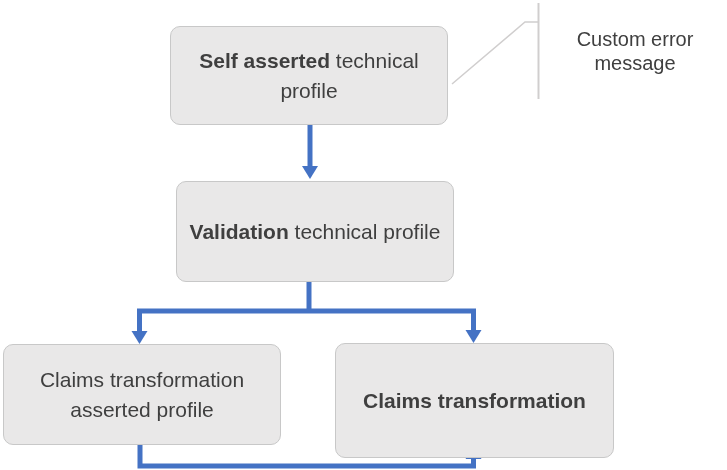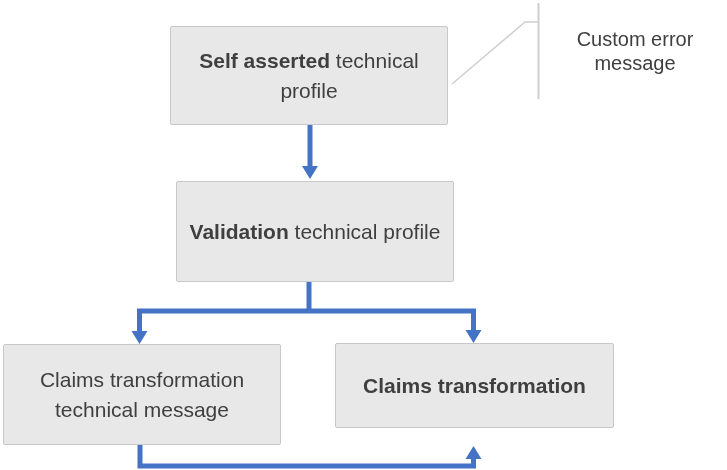--- a/index.html
+++ b/index.html
@@ -21,33 +21,33 @@
     position:absolute;left:0;top:0;width:727px;height:470px;
   }
   .blue-line{stroke:var(--accent);stroke-width:5;fill:none;}
   .blue-head{fill:var(--accent);stroke:none;}
   .leader-line{stroke:var(--leader);stroke-width:1.5;fill:none;}
   .leader-bar{stroke:var(--leader);stroke-width:2;fill:none;}
   .node{
     position:absolute;
     background:var(--box-fill);
     border:1px solid var(--box-border);
-    border-radius:2px;
+    border-radius:10px;
     box-sizing:border-box;
     display:flex;align-items:center;justify-content:center;
     text-align:center;
     color:var(--text);
     font-size:21px;line-height:30px;
   }
   .node .txt{display:inline-block;width:260px;}
   .node .txt b{font-weight:bold;}
   #node-self{left:170px;top:26px;width:278px;height:99px;}
   #node-validation{left:176px;top:181px;width:278px;height:101px;}
   #node-ct-tp{left:3px;top:344px;width:278px;height:101px;}
-  #node-ct{left:335px;top:343px;width:279px;height:85px;}
+  #node-ct{left:335px;top:343px;width:279px;height:115px;}
   .callout-text{
     position:absolute;left:540px;top:27px;width:190px;
     text-align:center;color:var(--text);
     font-size:20px;line-height:24px;
   }
 </style>
 </head>
 <body>
 
 <div class="canvas">
@@ -81,21 +81,21 @@
 
   <div class="node" id="node-self">
     <span class="txt"><b>Self asserted</b><span> technical profile</span></span>
   </div>
 
   <div class="node" id="node-validation">
     <span class="txt"><b>Validation</b><span> technical profile</span></span>
   </div>
 
   <div class="node" id="node-ct-tp">
-    <span class="txt"><b></b><span>Claims transformation technical message</span></span>
+    <span class="txt"><b></b><span>Claims transformation asserted profile</span></span>
   </div>
 
   <div class="node" id="node-ct">
     <span class="txt"><b>Claims transformation</b><span></span></span>
   </div>
 
   <div class="callout-text">Custom error message</div>
 
 </div>
 

